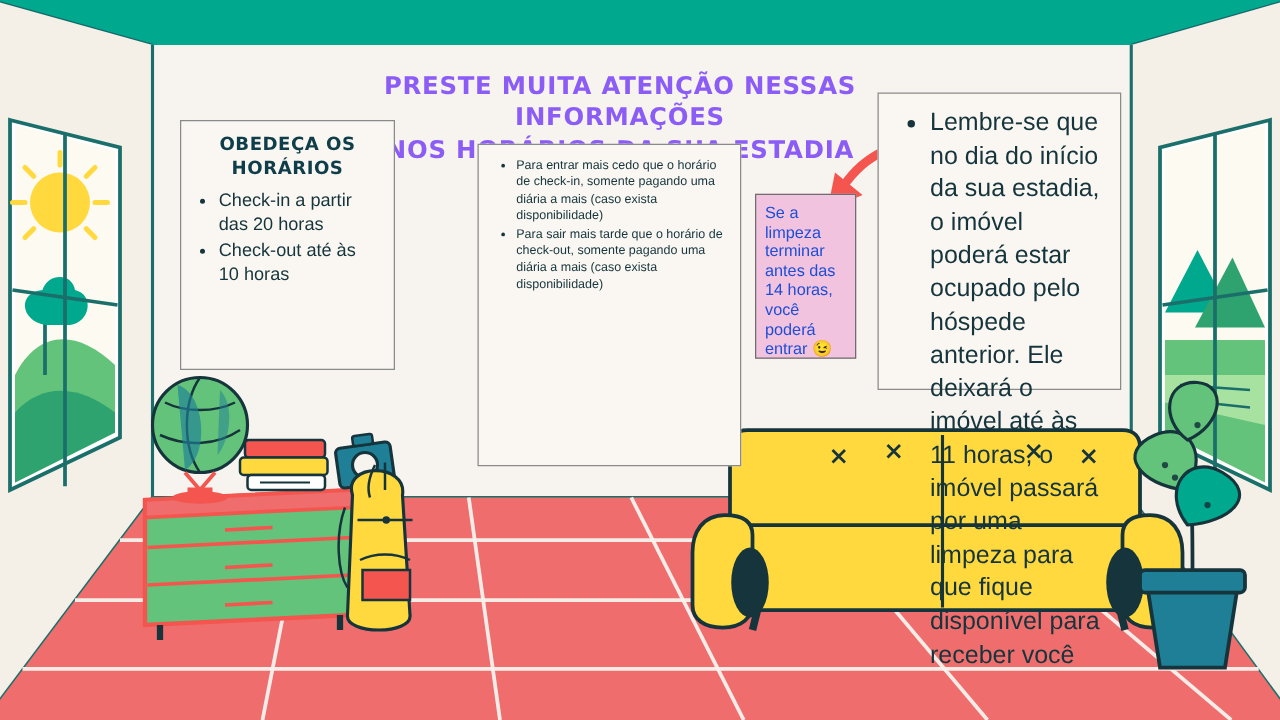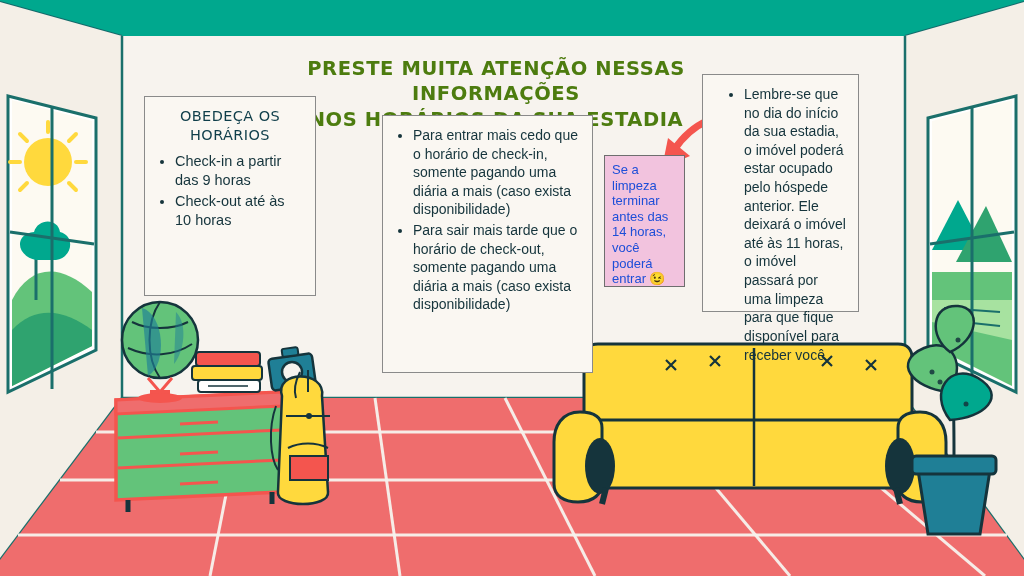--- a/index.html
+++ b/index.html
@@ -42,49 +42,49 @@
   .card-horarios {
     left: 144px;
     top: 96px;
     width: 172px;
     height: 200px;
     font-size: 14.5px;
     line-height: 1.33;
   }
   .card-horarios .card-title {
     font-family: "DejaVu Sans", sans-serif;
-    font-weight: normal;
+    font-weight: bold;
     font-size: 14.5px;
     letter-spacing: 0.4px;
     color: #0f3e4a;
     margin: 0 0 6px 0;
     text-align: center;
     text-transform: uppercase;
   }
   .card-horarios .note {
     margin: 6px 0 0 0;
     font-size: 14.5px;
     line-height: 1.33;
   }
 
   .card-entrar {
     left: 382px;
     top: 115px;
     width: 211px;
     height: 258px;
-    font-size: 14px;
+    font-size: 10px;
     line-height: 1.33;
   }
 
   .card-lembre {
     left: 702px;
     top: 74px;
-    width: 157px;
+    width: 195px;
     height: 238px;
-    font-size: 14px;
+    font-size: 20px;
     line-height: 1.33;
     padding-left: 25px;
   }
   .card-lembre ul { padding-left: 16px; }
 
   .card-limpeza {
     position: absolute;
     left: 604px;
     top: 155px;
     width: 81px;
@@ -98,21 +98,21 @@
     color: #1d4ed8;
   }
 
   
   .headline {
     position: absolute;
     left: 290px;
     top: 56px;
     width: 412px;
     text-align: center;
-    color: #4d7c0f;
+    color: #8b5cf6;
     font-family: "DejaVu Sans", sans-serif;
     font-weight: bold;
     font-size: 19.5px;
     line-height: 1.3;
     letter-spacing: 0.6px;
     text-transform: uppercase;
   }
 
   
   .arrow-svg {
@@ -302,21 +302,21 @@
   </svg>
 
   <div class="headline">
     <div>Preste muita atenção nessas informações</div>
     <div>nos horários da sua estadia</div>
   </div>
 
   <div class="card card-horarios">
     <p class="card-title">Obedeça os horários</p>
     <ul>
-      <li>Check-in a partir das 9 horas</li>
+      <li>Check-in a partir das 20 horas</li>
       <li>Check-out até às 10 horas</li>
     </ul>
   </div>
 
   <div class="card card-entrar">
     <ul>
       <li>Para entrar mais cedo que o horário de check-in, somente pagando uma diária a mais (caso exista disponibilidade)</li>
       <li>Para sair mais tarde que o horário de check-out, somente pagando uma diária a mais (caso exista disponibilidade)</li>
     </ul>
   </div>

